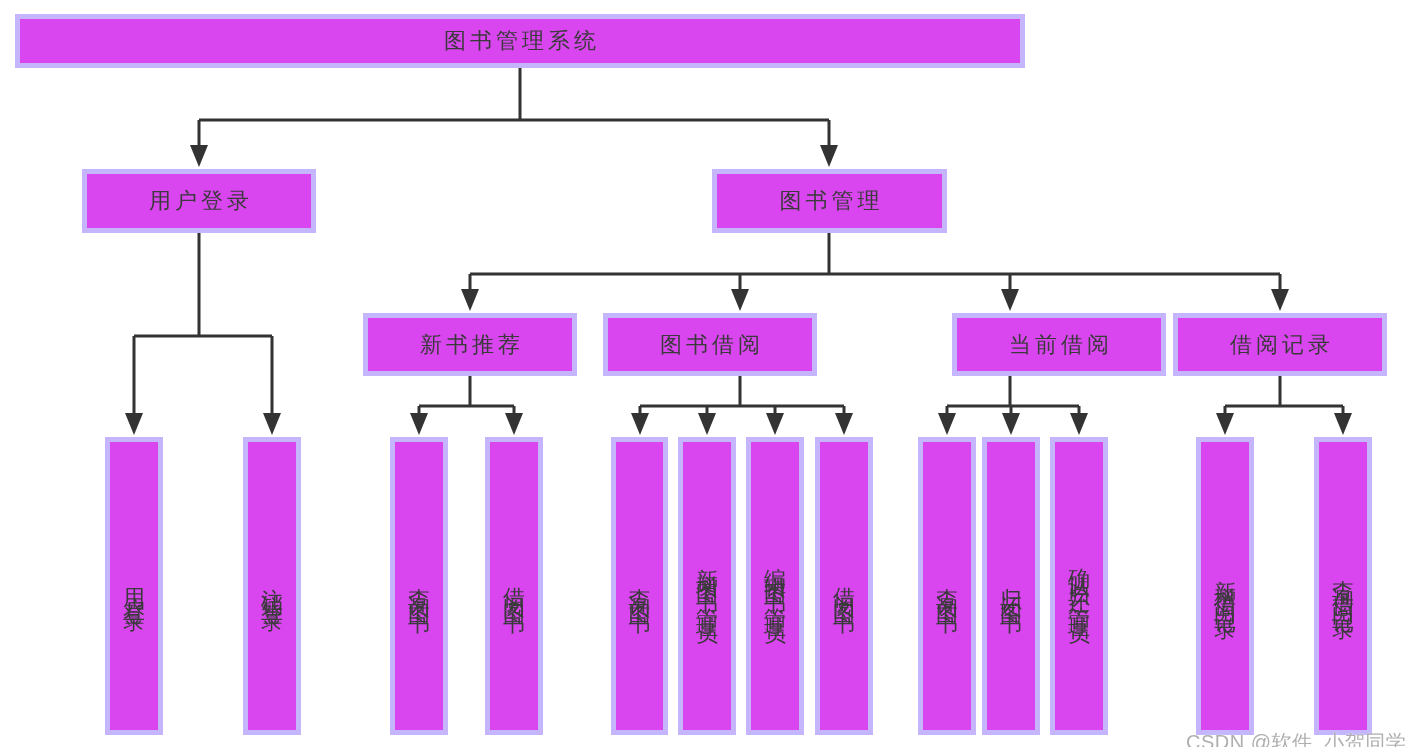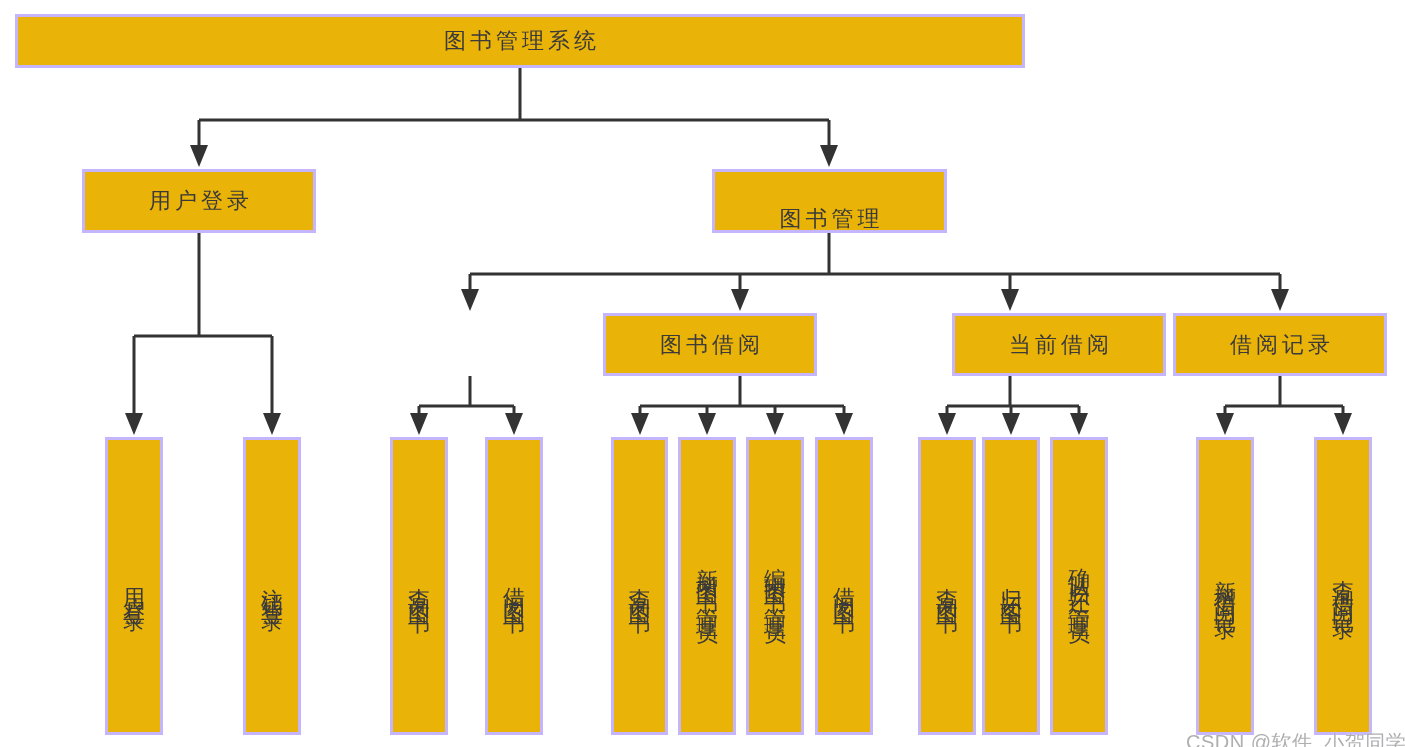--- a/index.html
+++ b/index.html
@@ -18,22 +18,22 @@
   }
   .connectors {
     position: absolute;
     left: 0;
     top: 0;
     z-index: 1;
   }
   .node {
     position: absolute;
     box-sizing: border-box;
-    border: 3px solid #c4b5fd;
-    background: #eab308;
+    border: 5px solid #c4b5fd;
+    background: #d946ef;
     display: flex;
     align-items: center;
     justify-content: center;
     z-index: 2;
   }
   .hlabel {
     font-size: 22px;
     letter-spacing: 4px;
     text-indent: 4px;
     white-space: nowrap;
@@ -43,21 +43,21 @@
     writing-mode: vertical-rl;
     text-orientation: mixed;
     font-size: 22px;
     letter-spacing: 8px;
     line-height: 1;
     white-space: nowrap;
   }
   
   .root-box      { left: 15px;  top: 14px;  width: 1010px; height: 54px; }
   .lv2-a         { left: 82px;  top: 169px; width: 234px;  height: 64px; }
-  .lv2-b         { left: 712px; top: 169px; width: 235px;  height: 64px; align-items: flex-end; }
+  .lv2-b         { left: 712px; top: 169px; width: 235px;  height: 64px; }
   .lv3           { top: 313px;  width: 214px; height: 63px; }
   .lv3-a         { left: 363px; }
   .lv3-b         { left: 603px; }
   .lv3-c         { left: 952px; }
   .lv3-d         { left: 1173px; }
   .leaf          { top: 437px;  height: 298px; width: 58px; }
   .leaf-1  { left: 105px; }
   .leaf-2  { left: 243px; }
   .leaf-3  { left: 390px; }
   .leaf-4  { left: 485px; }
@@ -124,20 +124,23 @@
     <span class="hlabel">图书管理系统</span>
   </div>
 
   <div class="node lv2-a">
     <span class="hlabel">用户登录</span>
   </div>
   <div class="node lv2-b">
     <span class="hlabel">图书管理</span>
   </div>
 
+  <div class="node lv3 lv3-a">
+    <span class="hlabel">新书推荐</span>
+  </div>
   <div class="node lv3 lv3-b">
     <span class="hlabel">图书借阅</span>
   </div>
   <div class="node lv3 lv3-c">
     <span class="hlabel">当前借阅</span>
   </div>
   <div class="node lv3 lv3-d">
     <span class="hlabel">借阅记录</span>
   </div>
 

